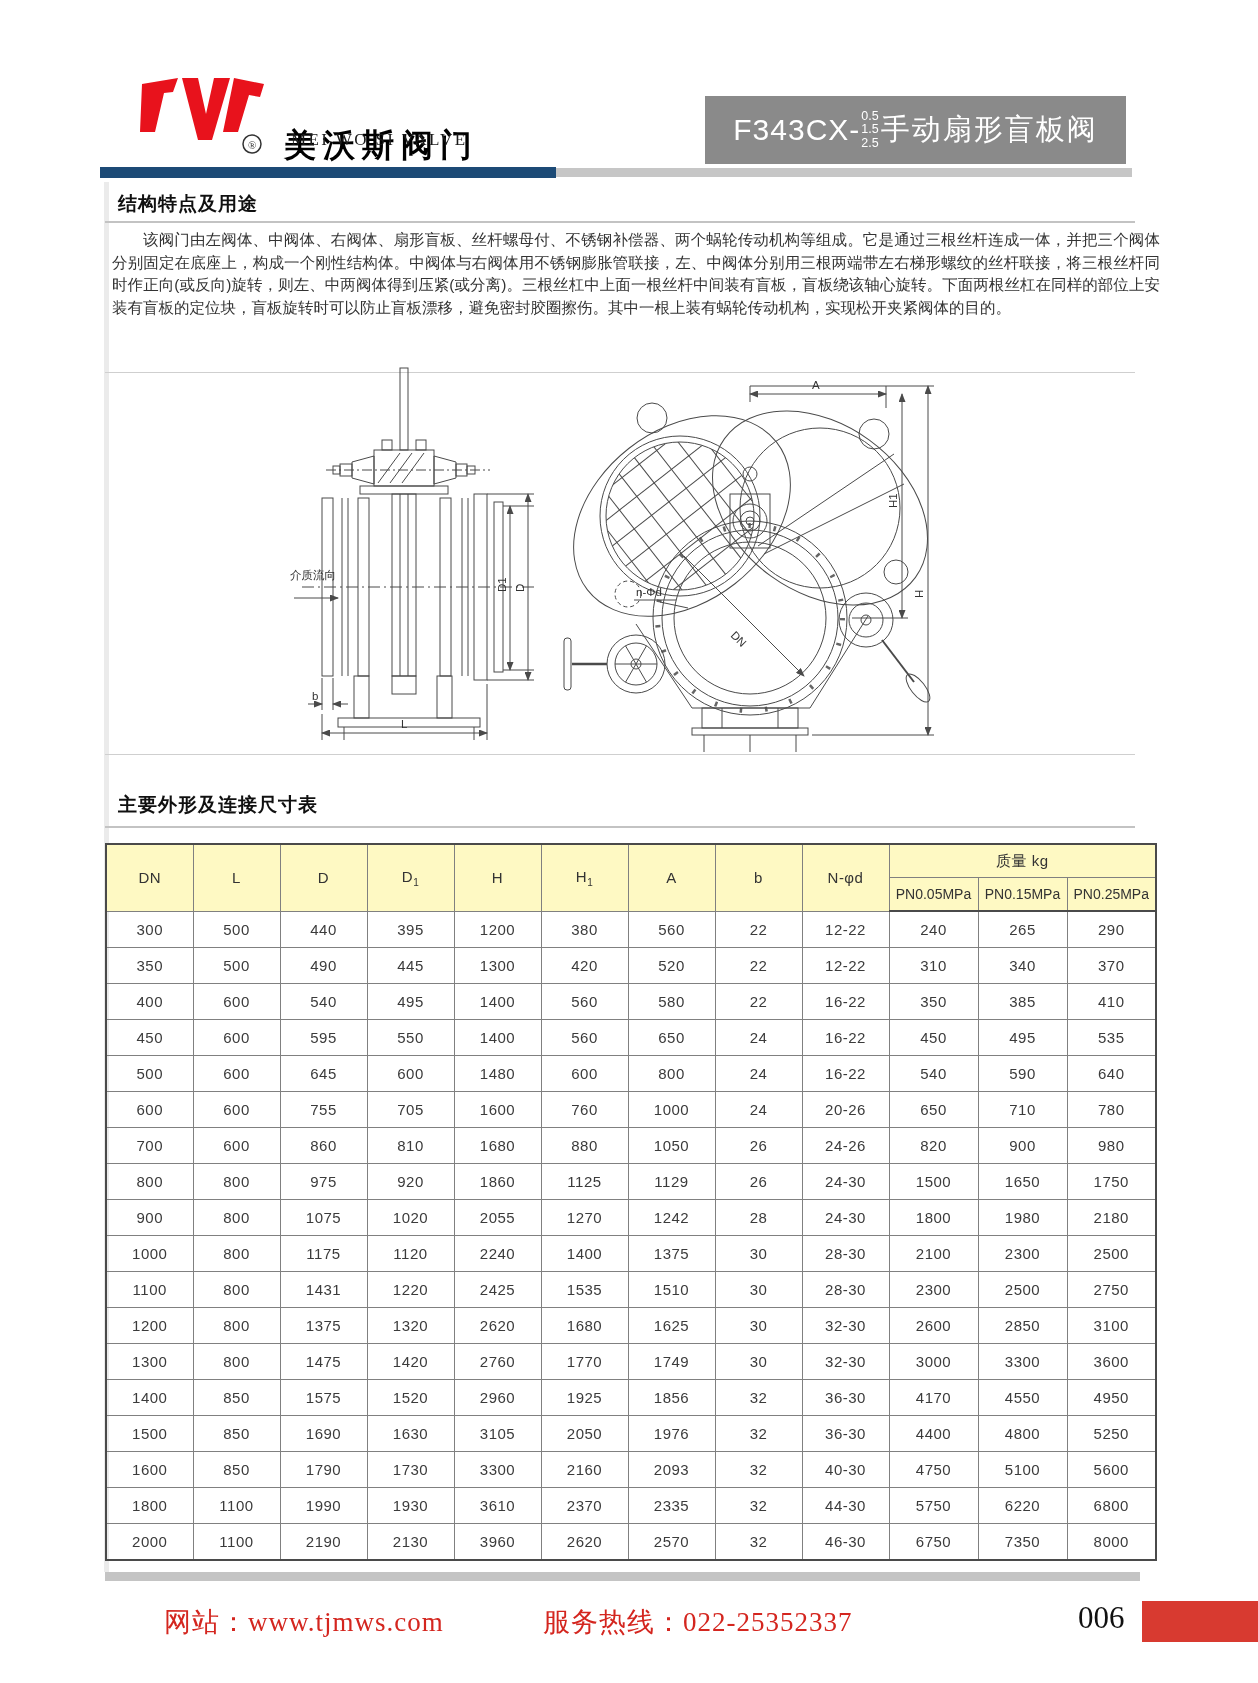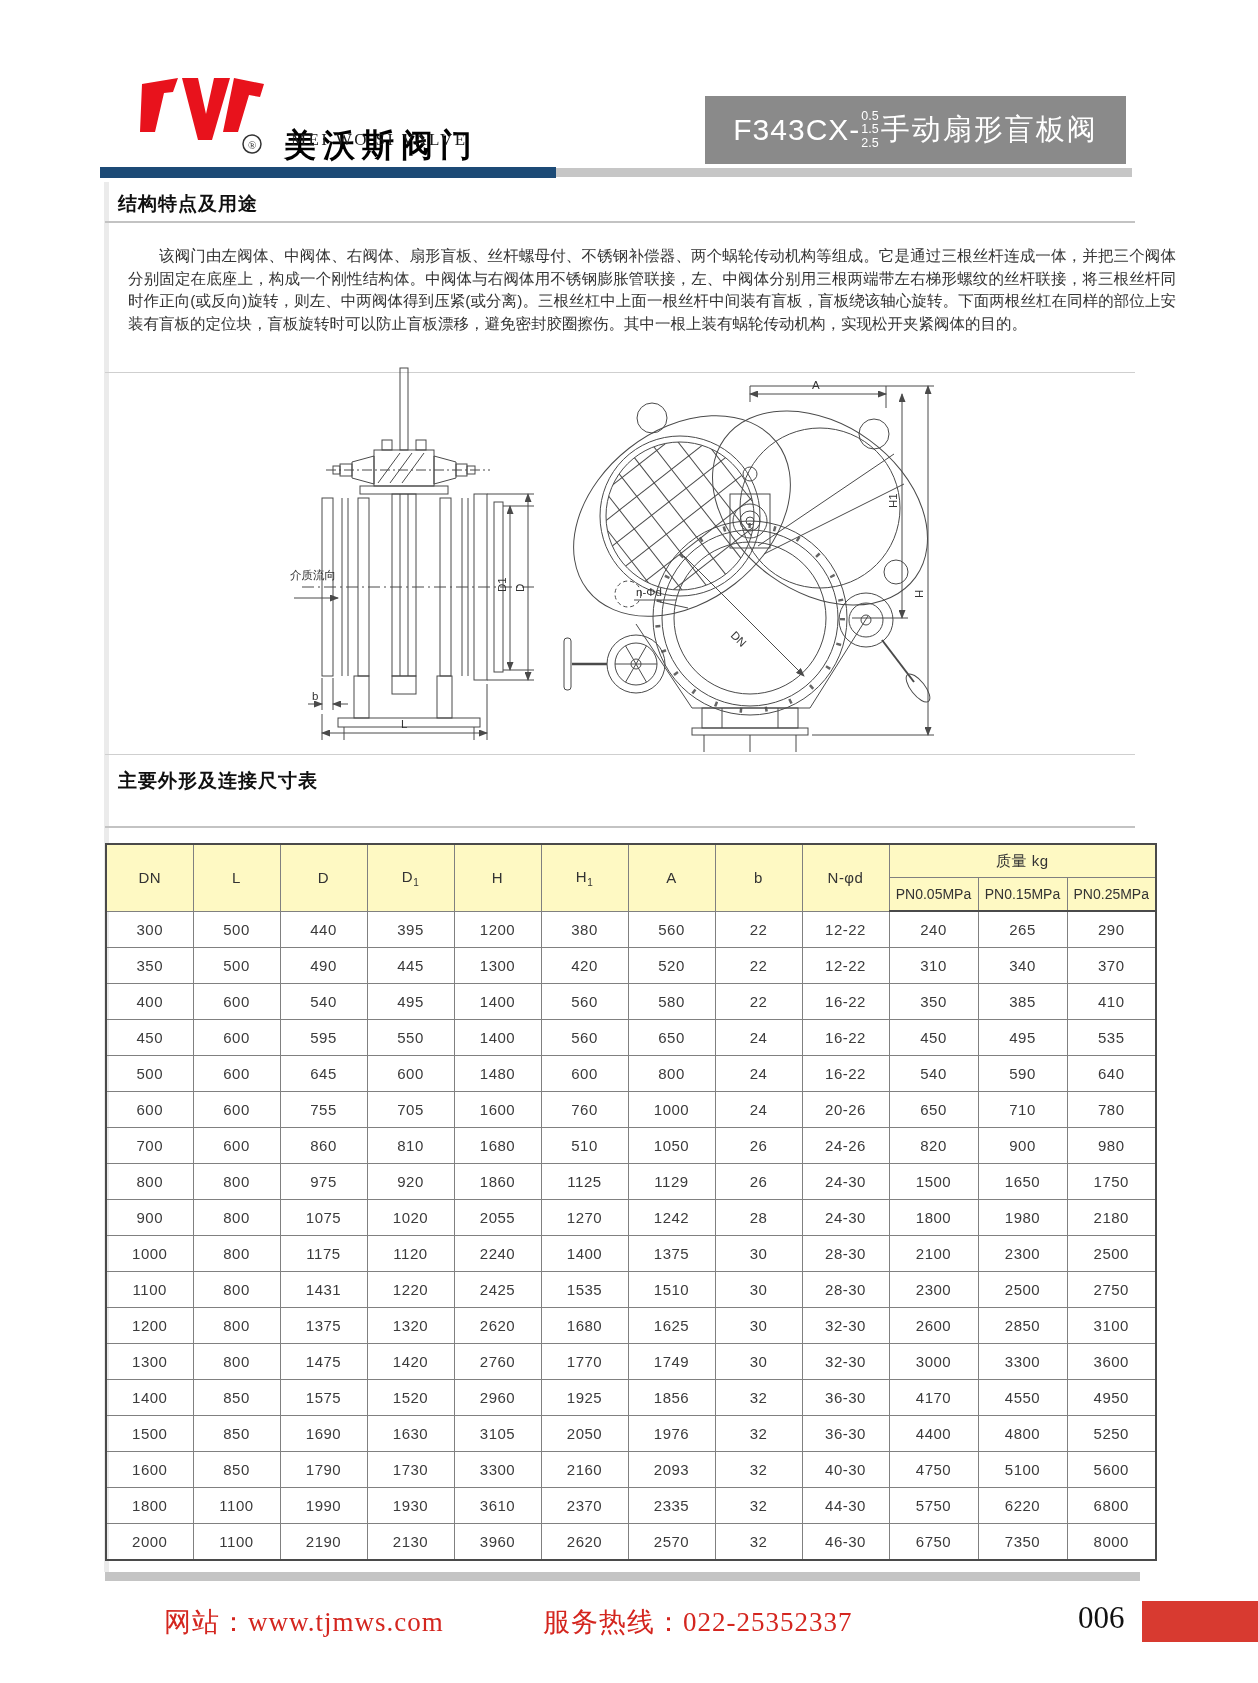--- a/index.html
+++ b/index.html
@@ -80,21 +80,21 @@
       <span>1.5</span>
       <span>2.5</span>
     </span>
     <span class="banner-suffix">手动扇形盲板阀</span>
   </div>
 
   <div class="abs gutter"></div>
 
   <div class="abs sec-title" style="left:118px;top:191px">结构特点及用途</div>
   <div class="abs rule" style="left:105px;top:221px;width:1030px"></div>
-  <p class="abs para" style="margin:16px">该阀门由左阀体、中阀体、右阀体、扇形盲板、丝杆螺母付、不锈钢补偿器、两个蜗轮传动机构等组成。它是通过三根丝杆连成一体，并把三个阀体分别固定在底座上，构成一个刚性结构体。中阀体与右阀体用不锈钢膨胀管联接，左、中阀体分别用三根两端带左右梯形螺纹的丝杆联接，将三根丝杆同时作正向(或反向)旋转，则左、中两阀体得到压紧(或分离)。三根丝杠中上面一根丝杆中间装有盲板，盲板绕该轴心旋转。下面两根丝杠在同样的部位上安装有盲板的定位块，盲板旋转时可以防止盲板漂移，避免密封胶圈擦伤。其中一根上装有蜗轮传动机构，实现松开夹紧阀体的目的。</p>
+  <p class="abs para" style="margin:0">该阀门由左阀体、中阀体、右阀体、扇形盲板、丝杆螺母付、不锈钢补偿器、两个蜗轮传动机构等组成。它是通过三根丝杆连成一体，并把三个阀体分别固定在底座上，构成一个刚性结构体。中阀体与右阀体用不锈钢膨胀管联接，左、中阀体分别用三根两端带左右梯形螺纹的丝杆联接，将三根丝杆同时作正向(或反向)旋转，则左、中两阀体得到压紧(或分离)。三根丝杠中上面一根丝杆中间装有盲板，盲板绕该轴心旋转。下面两根丝杠在同样的部位上安装有盲板的定位块，盲板旋转时可以防止盲板漂移，避免密封胶圈擦伤。其中一根上装有蜗轮传动机构，实现松开夹紧阀体的目的。</p>
   <div class="abs thin-rule" style="left:105px;top:372px;width:1030px"></div>
 
   <svg class="abs dwg" style="left:282px;top:366px" width="266" height="380" viewBox="0 0 266 380">
     <defs>
       <marker id="la" markerWidth="9" markerHeight="7" refX="8" refY="3.5" orient="auto-start-reverse">
         <path d="M0,0L9,3.5L0,7Z" fill="#4a4a4a"></path>
       </marker>
     </defs>
     <g stroke="#4a4a4a" fill="none" stroke-width="1">
       <rect x="118" y="2" width="8" height="82"></rect>
@@ -238,21 +238,21 @@
     <text x="260" y="33">A</text>
     <text x="345" y="152" transform="rotate(-90 345 152)">H1</text>
     <text x="371" y="242" transform="rotate(-90 371 242)">H</text>
     <text x="178" y="280" transform="rotate(45 178 280)">DN</text>
     <text x="84" y="240">n-Φd</text>
     <line x1="82" y1="244" x2="124" y2="244" stroke="#4a4a4a"></line>
   </svg>
 
   <div class="abs thin-rule" style="left:105px;top:754px;width:1030px"></div>
 
-  <div class="abs sec-title" style="left:118px;top:768px">主要外形及连接尺寸表</div>
+  <div class="abs sec-title" style="left:118px;top:792px">主要外形及连接尺寸表</div>
   <div class="abs rule" style="left:105px;top:826px;width:1030px"></div>
 
   <table class="dim-table">
     <colgroup>
       <col span="9" style="width:87px">
         <col span="3" style="width:89px">
     </colgroup>
     <thead>
         <tr>
           <th rowspan="2">DN</th>
@@ -356,21 +356,21 @@
           <td>650</td>
           <td>710</td>
           <td>780</td>
         </tr>
         <tr>
           <td>700</td>
           <td>600</td>
           <td>860</td>
           <td>810</td>
           <td>1680</td>
-          <td>510</td>
+          <td>880</td>
           <td>1050</td>
           <td>26</td>
           <td>24-26</td>
           <td>820</td>
           <td>900</td>
           <td>980</td>
         </tr>
         <tr>
           <td>800</td>
           <td>800</td>

